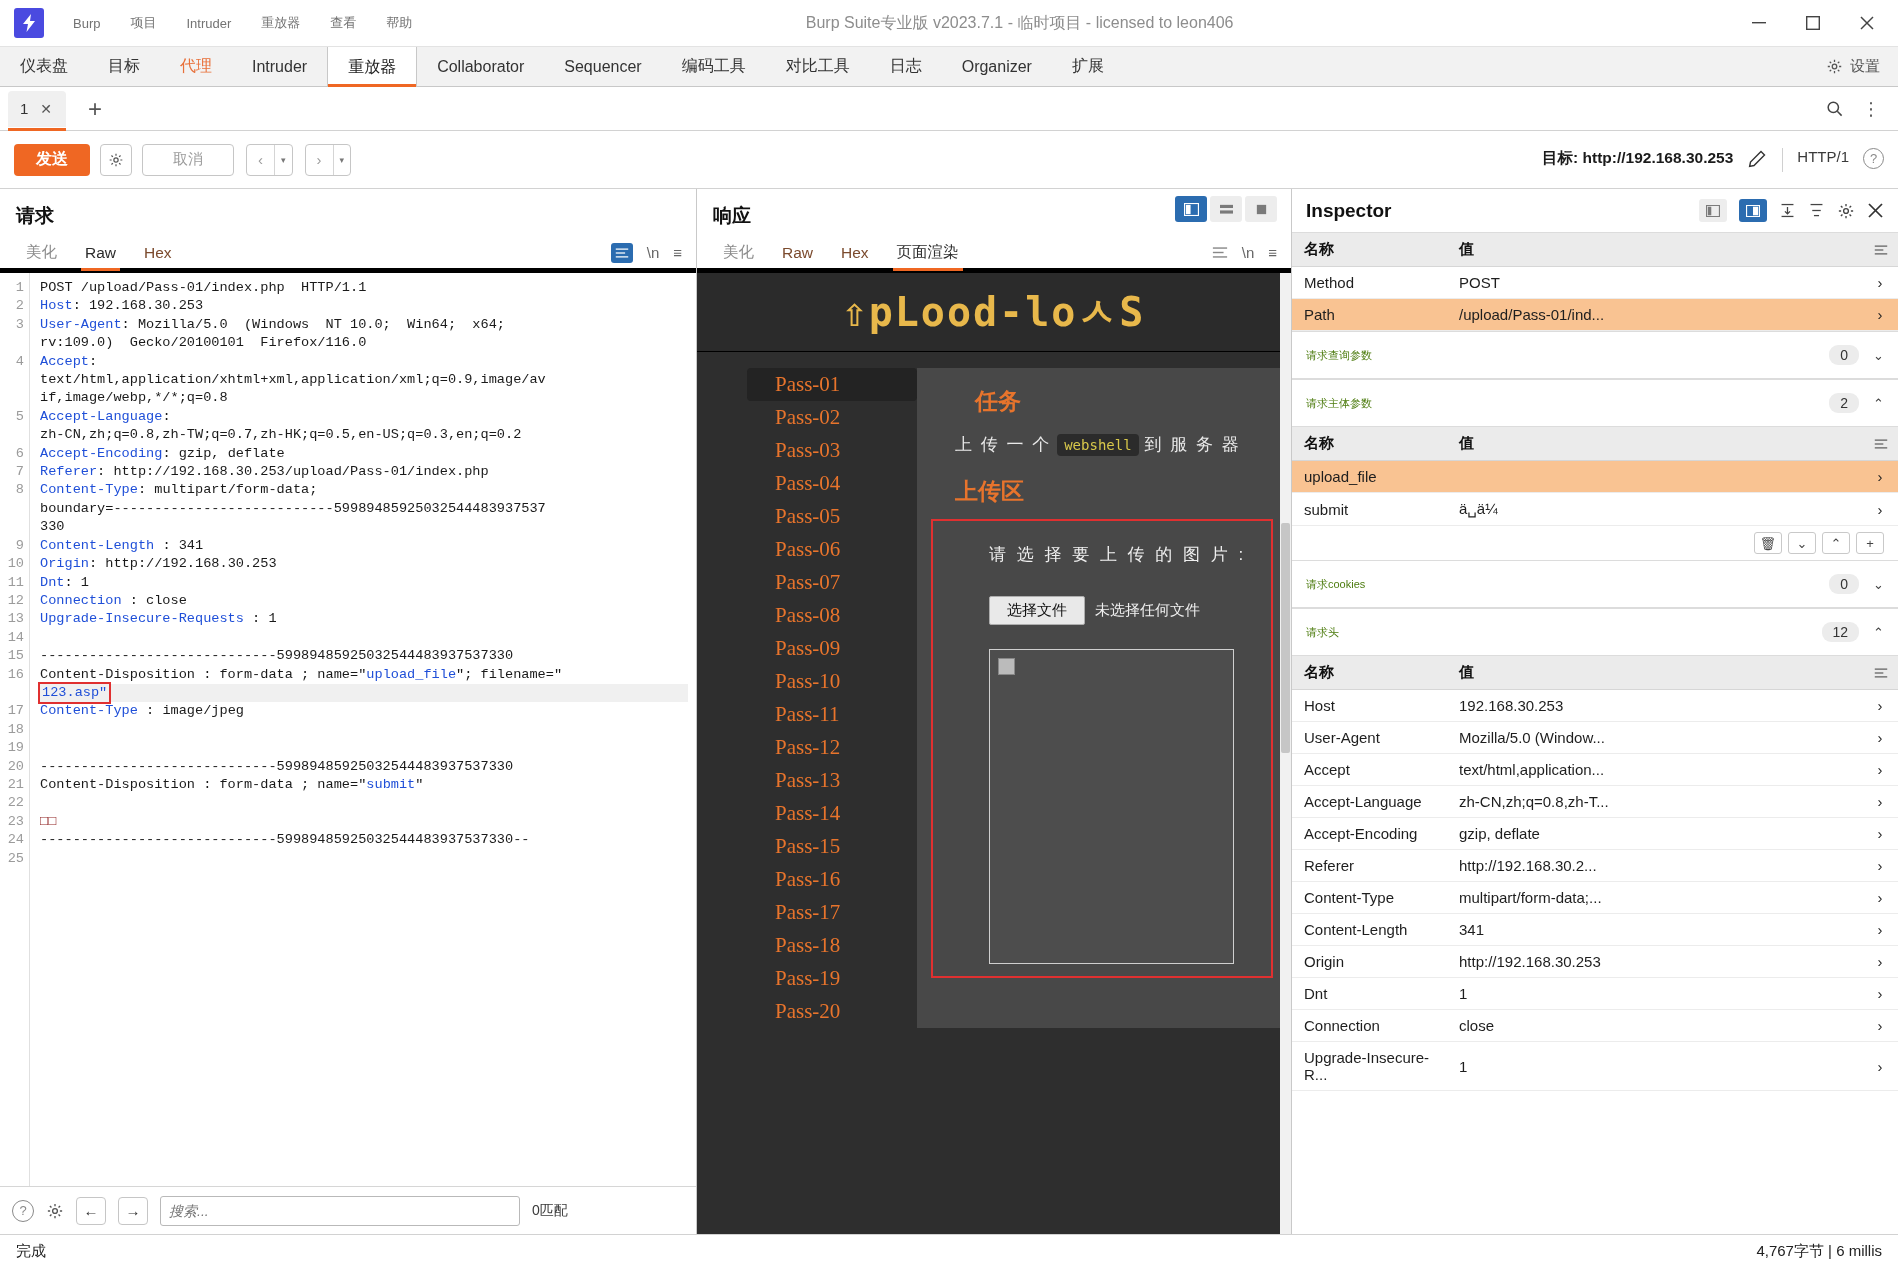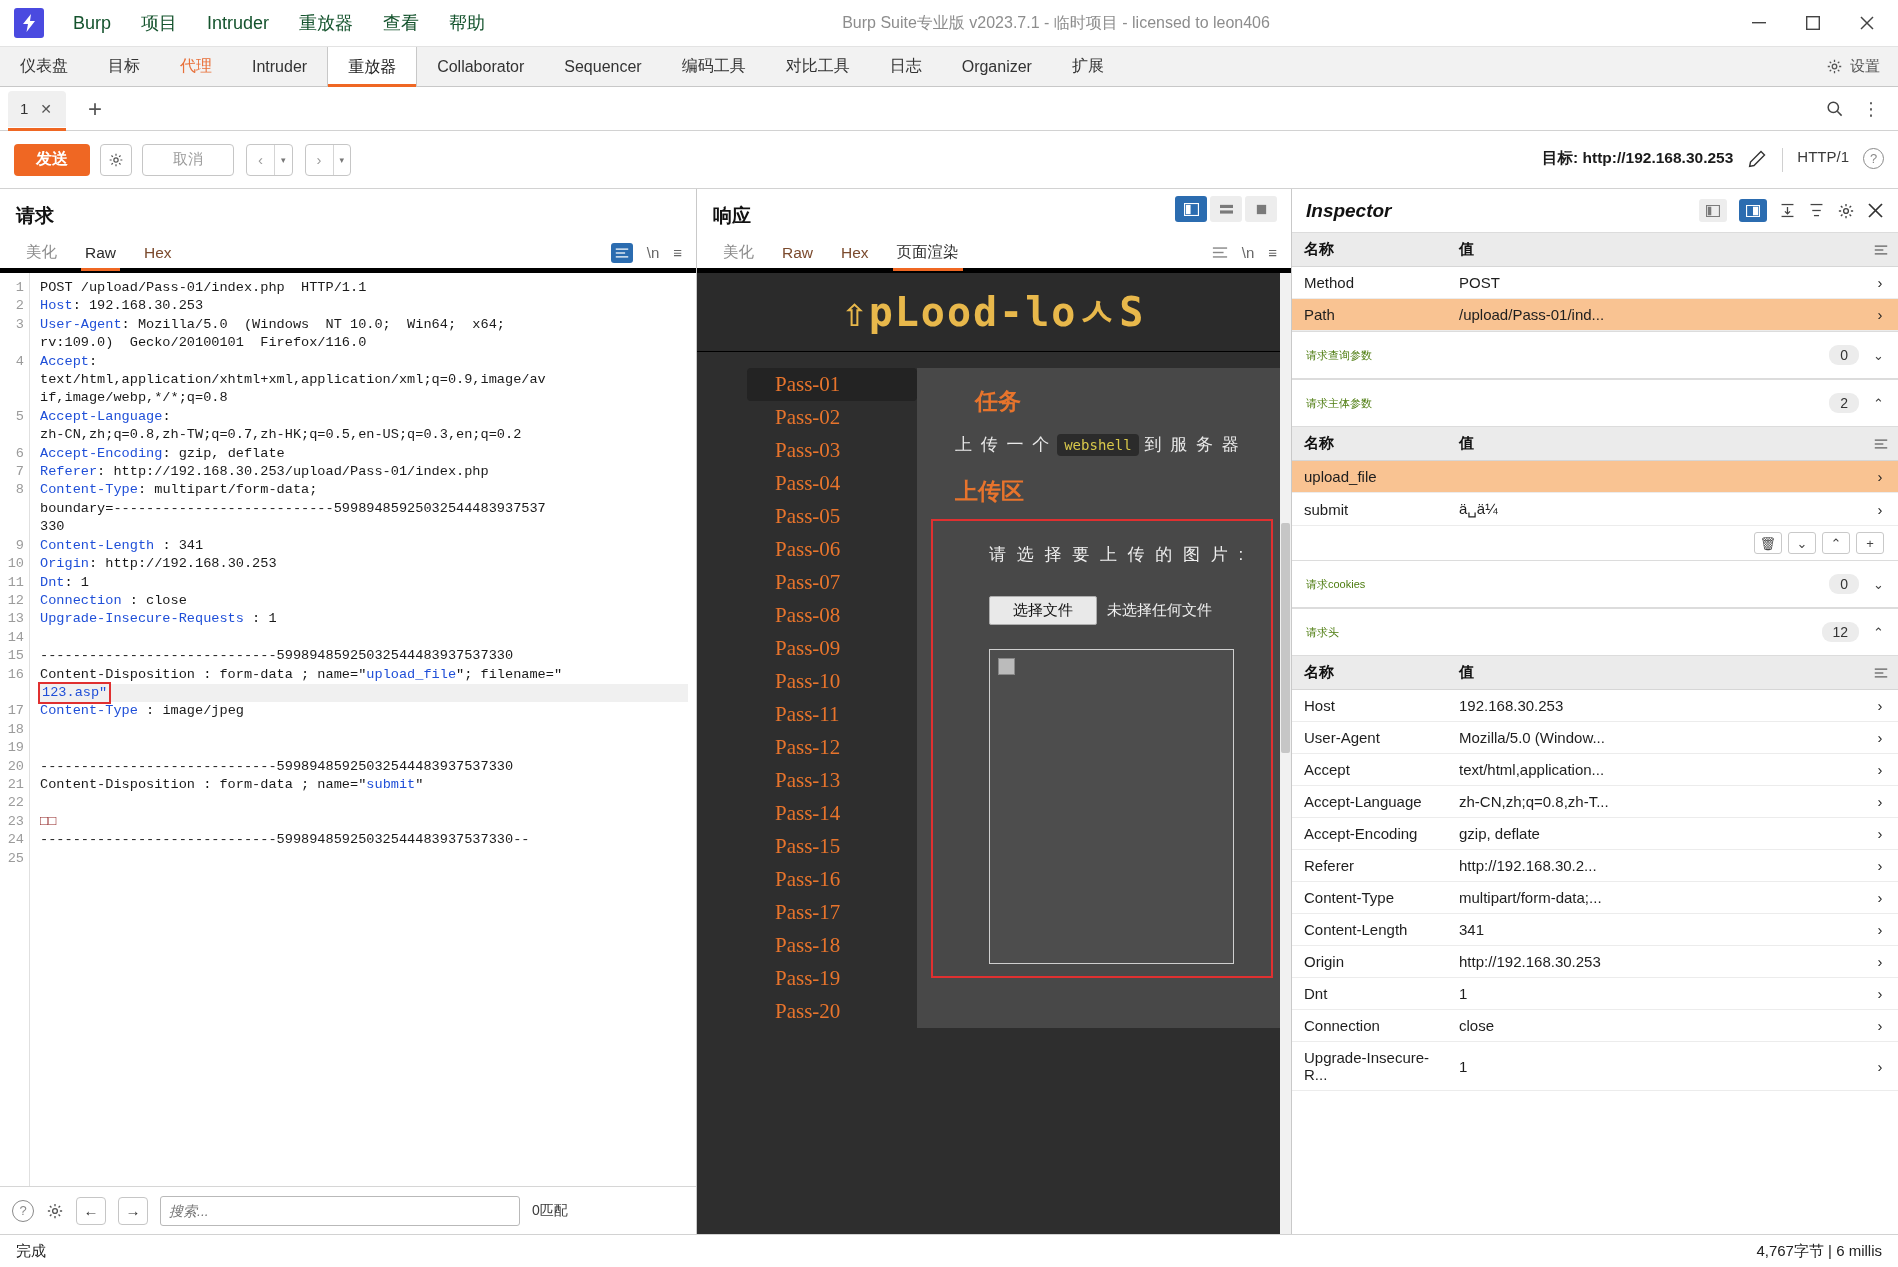--- a/index.html
+++ b/index.html
@@ -18,21 +18,21 @@
     background: #ffffff; border-bottom: 1px solid #e3e3e3; flex: none;
   }
   .logo-box {
     width: 30px; height: 30px; margin-left: 14px; margin-right: 14px;
     background: #4a4ae0; border-radius: 3px;
     display:flex; align-items:center; justify-content:center;
     color:#fff; font-size:18px; font-weight:700;
   }
   .menu { display: flex; align-items: center; gap: 0px; }
   .menu-item {
-    font-size: 18px; color: #14532d; padding: 4px 15px; cursor: default;
+    font-size: 13px; color: #737373; padding: 4px 15px; cursor: default;
   }
   .title-center {
     flex: 1; text-align: center; font-size: 16px; color: #8d8d8d;
     margin-left: -120px;
   }
   .win-ctrls { display: flex; align-items: center; margin-right: 4px; }
   .win-btn {
     width: 54px; height: 46px; display:flex; align-items:center; justify-content:center;
     color:#444; font-size:17px;
   }
@@ -169,33 +169,33 @@
   }
   .ul-pass.sel { background:#232323; border-radius:4px; }
   .ul-main { flex:1; background:#484848; margin-right:8px; padding: 18px 0 0 0; position:relative; }
   .ul-h1 { color:#e8742c; font-size:23px; font-weight:bold; padding-left:58px; }
   .ul-line { color:#e9e9e9; font-size:17px; padding: 16px 0 0 38px; letter-spacing:2px; display:flex; align-items:center; gap:6px;}
   .chip { background:#2b2b2b; color:#d8c84b; font-family:"DejaVu Sans Mono", monospace; font-size:14px; padding:3px 7px; border-radius:4px; letter-spacing:0;}
   .ul-h2 { color:#e8742c; font-size:23px; font-weight:bold; padding: 20px 0 0 38px; }
   .ul-redbox { border:2px solid #e03030; margin: 12px 10px 0 14px; padding: 22px 0 12px 0; }
   .ul-label { color:#efefef; font-size:17px; letter-spacing:3px; padding-left:56px; }
   .ul-filerow { padding: 30px 0 0 56px; display:flex; align-items:center; }
-  .file-btn { background:#e9e9e9; border:1px solid #adadad; color:#111; font-size:15px; padding:4px 23px; border-radius:2px;}
+  .file-btn { background:#e9e9e9; border:1px solid #adadad; color:#111; font-size:15px; padding:4px 17px; border-radius:2px;}
   .file-txt { color:#efefef; font-size:15px; margin-left:10px; }
   .img-box { width:245px; height:auto; min-height:315px; border:1px solid #cfcfcf; background:#4d4d4d; margin:24px 0 0 56px; position:relative;}
   .broken-img { position:absolute; top:8px; left:8px; width:17px; height:17px; background:#bbb; border:1px solid #888;}
 
   .scroll-v {
     position:absolute; right:0; top:0; width:11px; bottom:0; background:#f1f1f1;
   }
   .scroll-thumb { position:absolute; left:1px; width:9px; background:#c6c6c6; border-radius:2px;}
 
   
   .insp-head { height:44px; display:flex; align-items:center; padding: 0 14px 0 14px; border-bottom:1px solid #dcdcdc; }
-  .insp-title { font-size:19px; font-weight:bold; color:#111;font-style:italic; }
+  .insp-title { font-size:19px; font-weight:bold; color:#111; }
   .insp-tools { margin-left:auto; display:flex; align-items:center; gap:12px;}
   .insp-sq { width:28px;height:23px;background:#ededed;border-radius:3px;display:flex;align-items:center;justify-content:center;}
   .insp-sq.on { background:#2b6cb0;}
   .insp-scroll { flex:1; overflow:hidden; }
   .tbl { width:100%; border-collapse:collapse; table-layout:fixed;}
   .tbl th {
     background:#ebebeb; color:#111; font-size:15px; text-align:left; font-weight:bold;
     padding:7px 12px; border-bottom:1px solid #d6d6d6;
   }
   .tbl td { font-size:15px; color:#1e1e1e; padding:7px 12px; border-bottom:1px solid #ececec;}

